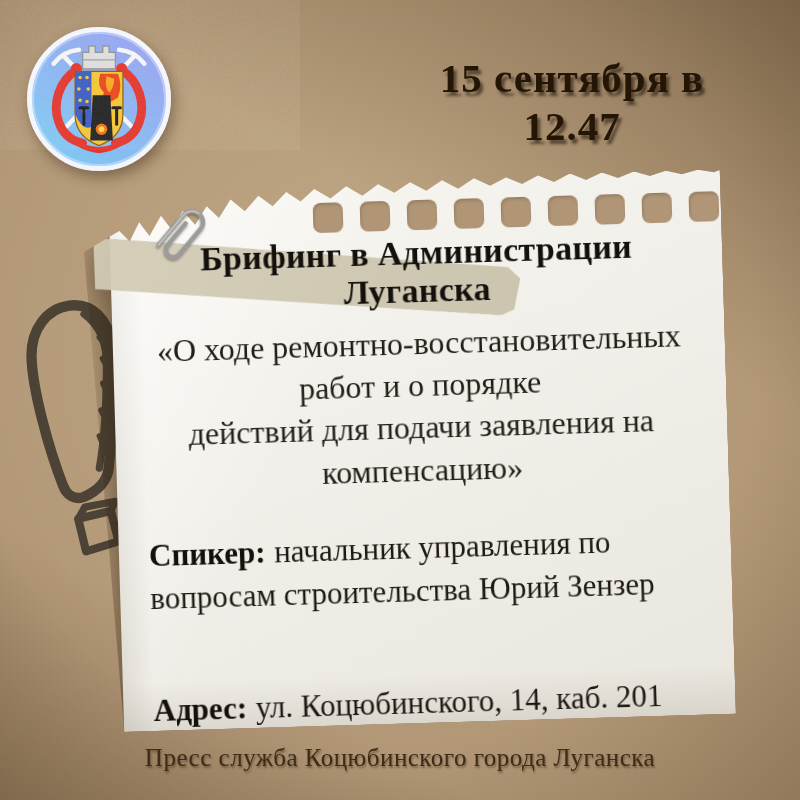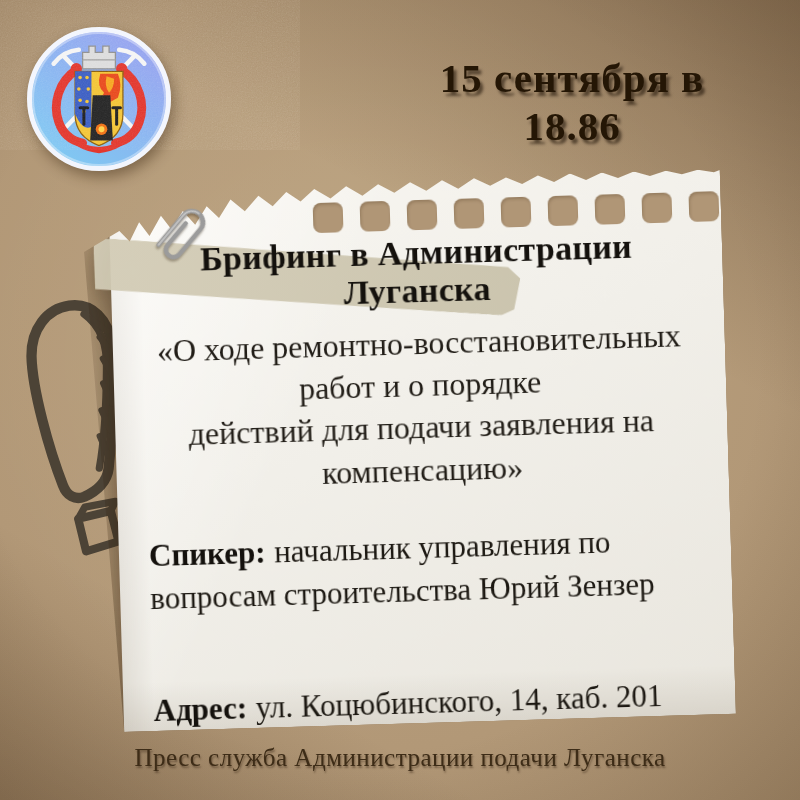--- a/index.html
+++ b/index.html
@@ -134,21 +134,21 @@
 
       <g stroke="#222" stroke-width="2.4" stroke-linecap="round">
         <line x1="38" y1="58" x2="38" y2="70"></line>
           <line x1="35" y1="57" x2="41" y2="57"></line>
         <line x1="64" y1="58" x2="64" y2="70"></line>
           <line x1="61" y1="57" x2="67" y2="57"></line>
       </g>
     </svg>
   </div>
 
-  <div class="date">15 сентября в 18.86</div>
+  <div class="date">15 сентября в 12.47</div>
 
   <svg class="excl" viewBox="0 0 115 262" fill="none" stroke="#4c4336" stroke-linecap="round" stroke-linejoin="round">
     <path stroke-width="10" d="M56,13 C34,15 18,34 17,60 C16,92 29,151 41,187 C44,197 52,202 61,199 C74,194 84,185 86,173 C92,137 98,84 96,56 C94,28 78,11 56,13 Z"></path>
     <path stroke-width="7" d="M70,22 C85,34 91,52 89,76 C87,110 83,146 77,172"></path>
     <g stroke-width="6">
       <line x1="92" y1="40" x2="77" y2="27"></line>
         <line x1="96" y1="62" x2="84" y2="45"></line>
       <line x1="96" y1="85" x2="86" y2="66"></line>
         <line x1="93" y1="110" x2="85" y2="90"></line>
       <line x1="90" y1="136" x2="82" y2="116"></line>
@@ -181,21 +181,21 @@
 вопросам строительства Юрий Зензер</span></div>
       <div class="line address"><span class="lbl">Адрес:</span><span>ул. Коцюбинского, 14, каб. 201</span></div>
     </div>
   </div>
 
   <svg class="clip" viewBox="0 0 58 72" fill="none">
     <path d="M19,56 V17 a11,11 0 0 1 22,0 v33 a7.5,7.5 0 0 1 -15,0 V22" stroke="#9b9b9b" stroke-width="4.6" stroke-linecap="round"></path>
     <path d="M19,56 V17 a11,11 0 0 1 11,-11" stroke="#c6c6c6" stroke-width="1.6" stroke-linecap="round"></path>
   </svg>
 
-  <div class="footer">Пресс служба Администрации подачи Луганска</div>
+  <div class="footer">Пресс служба Коцюбинского города Луганска</div>
 
   <div class="vignette"></div>
   <svg class="grain">
     <filter id="n">
         <feTurbulence type="fractalNoise" baseFrequency="0.8" numOctaves="2" stitchTiles="stitch"></feTurbulence>
       <feColorMatrix type="saturate" values="0"></feColorMatrix>
       </filter>
     <rect width="100%" height="100%" filter="url(#n)"></rect>
   </svg>
 </div>

